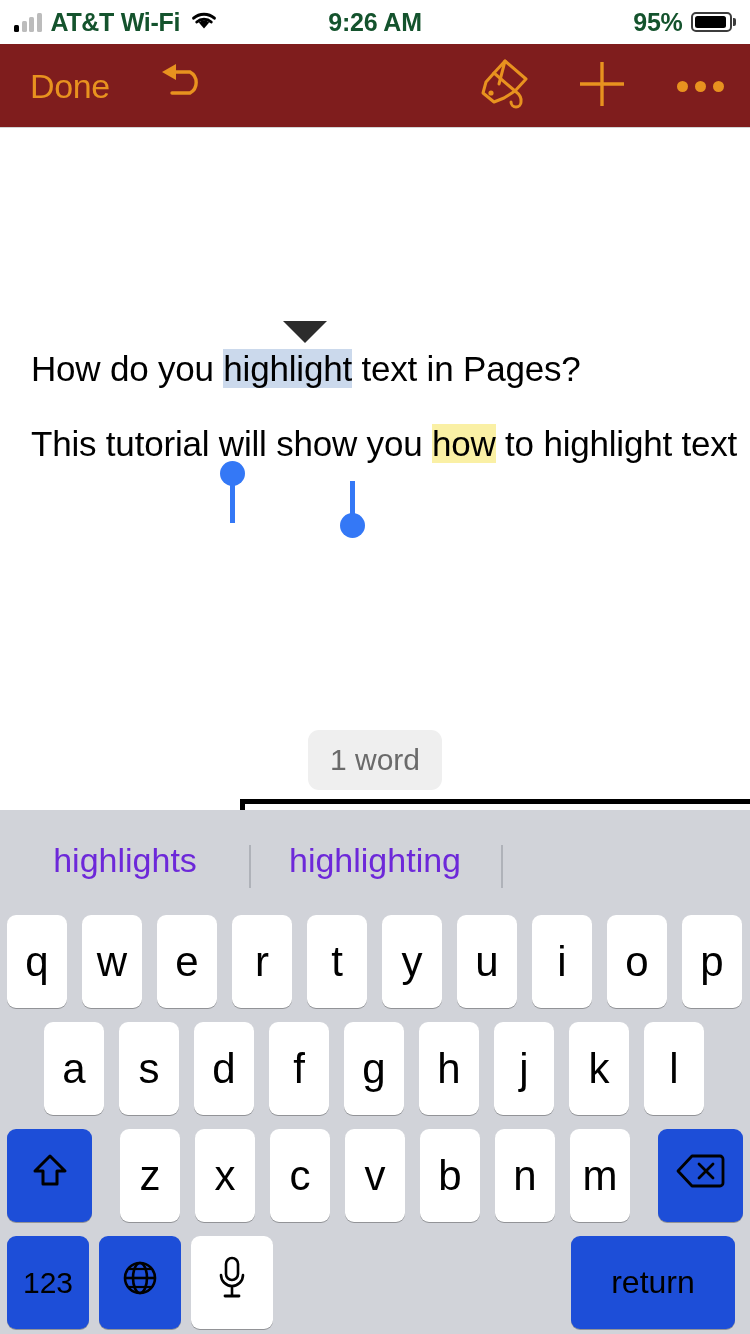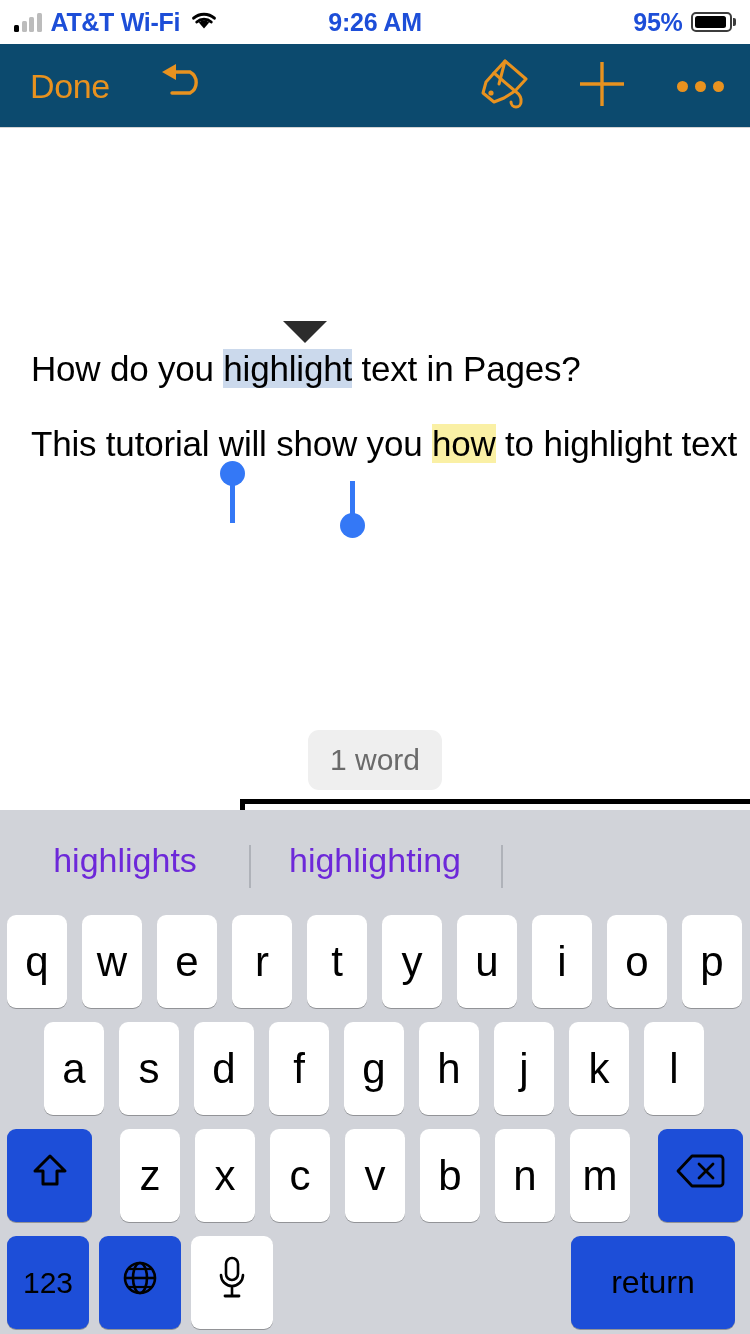--- a/index.html
+++ b/index.html
@@ -8,21 +8,21 @@
     background:#ffffff;
     font-family:"Liberation Sans", sans-serif;
     -webkit-font-smoothing:antialiased;
     overflow:hidden;
   }
   #screen { position:relative; width:750px; height:1334px; background:#fff; }
 
   
   .statusbar{
     position:absolute; left:0; top:0; width:750px; height:44px;
-    display:flex; align-items:center; color:#1d4ed8;
+    display:flex; align-items:center; color:#14532d;
   }
   .sb-left{ position:absolute; left:14px; top:0; height:44px; display:flex; align-items:center; gap:9px; }
   .sb-center{ position:absolute; left:0; width:750px; top:0; height:44px; display:flex; align-items:center; justify-content:center; }
   .sb-right{ position:absolute; right:14px; top:0; height:44px; display:flex; align-items:center; gap:8px; }
   .sb-text{ font-size:25px; font-weight:600; letter-spacing:-0.3px; }
   .sb-time{ font-size:25px; font-weight:600; letter-spacing:-0.2px; }
   .signal{ display:flex; align-items:flex-end; gap:2.5px; height:20px; }
   .signal i{ display:block; width:5px; border-radius:1.5px; background:#bcbcbc; }
   .signal i.on{ background:#000; }
   .signal i:nth-child(1){ height:7px; }
@@ -33,21 +33,21 @@
   .bat-body{
     width:41px; height:20px; border:2px solid #3c3c3c; border-radius:5px;
     padding:2px; display:flex; align-items:center;
   }
   .bat-fill{ height:100%; background:#000; border-radius:2.5px; }
   .bat-cap{ width:3px; height:8px; background:#3c3c3c; border-radius:0 2px 2px 0; margin-left:1.5px; }
 
   
   .toolbar{
     position:absolute; left:0; top:44px; width:750px; height:84px;
-    border-bottom:1px solid #d4d4d4; background:#0c4a6e;
+    border-bottom:1px solid #d4d4d4; background:#7f1d1d;
   }
   .tb-done{
     position:absolute; left:30px; top:0; height:84px; display:flex; align-items:center;
     font-size:34px; color:#E8921F; font-weight:400; letter-spacing:-0.4px;
   }
   .tb-undo{ position:absolute; left:152px; top:0; height:84px; width:64px; display:flex; align-items:center; justify-content:center; }
   .tb-brush{ position:absolute; left:468px; top:0; height:84px; width:70px; display:flex; align-items:center; justify-content:center; }
   .tb-plus{ position:absolute; left:570px; top:0; height:84px; width:64px; display:flex; align-items:center; justify-content:center; }
   .tb-more{ position:absolute; left:668px; top:0; height:84px; width:64px; display:flex; align-items:center; justify-content:center; gap:7px; }
   .dot3{ width:11px; height:11px; border-radius:50%; background:#E8921F; }

